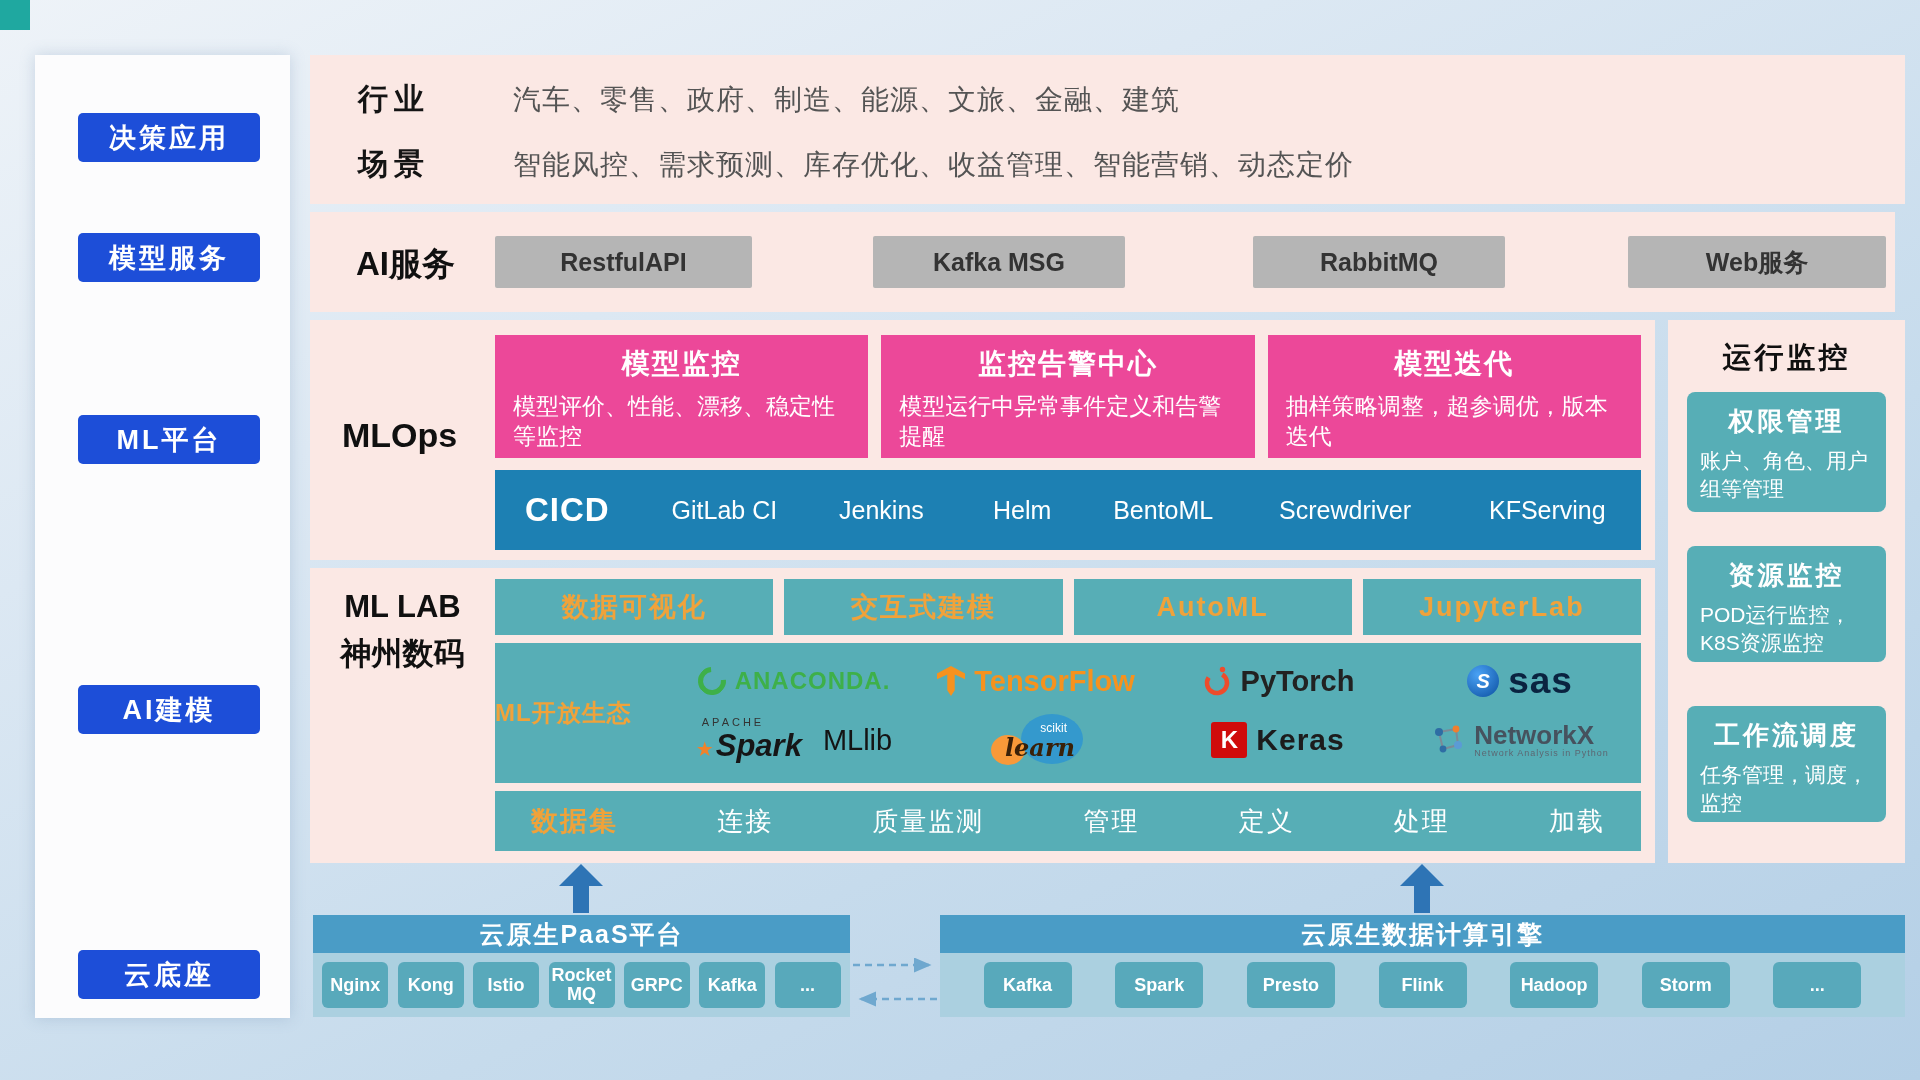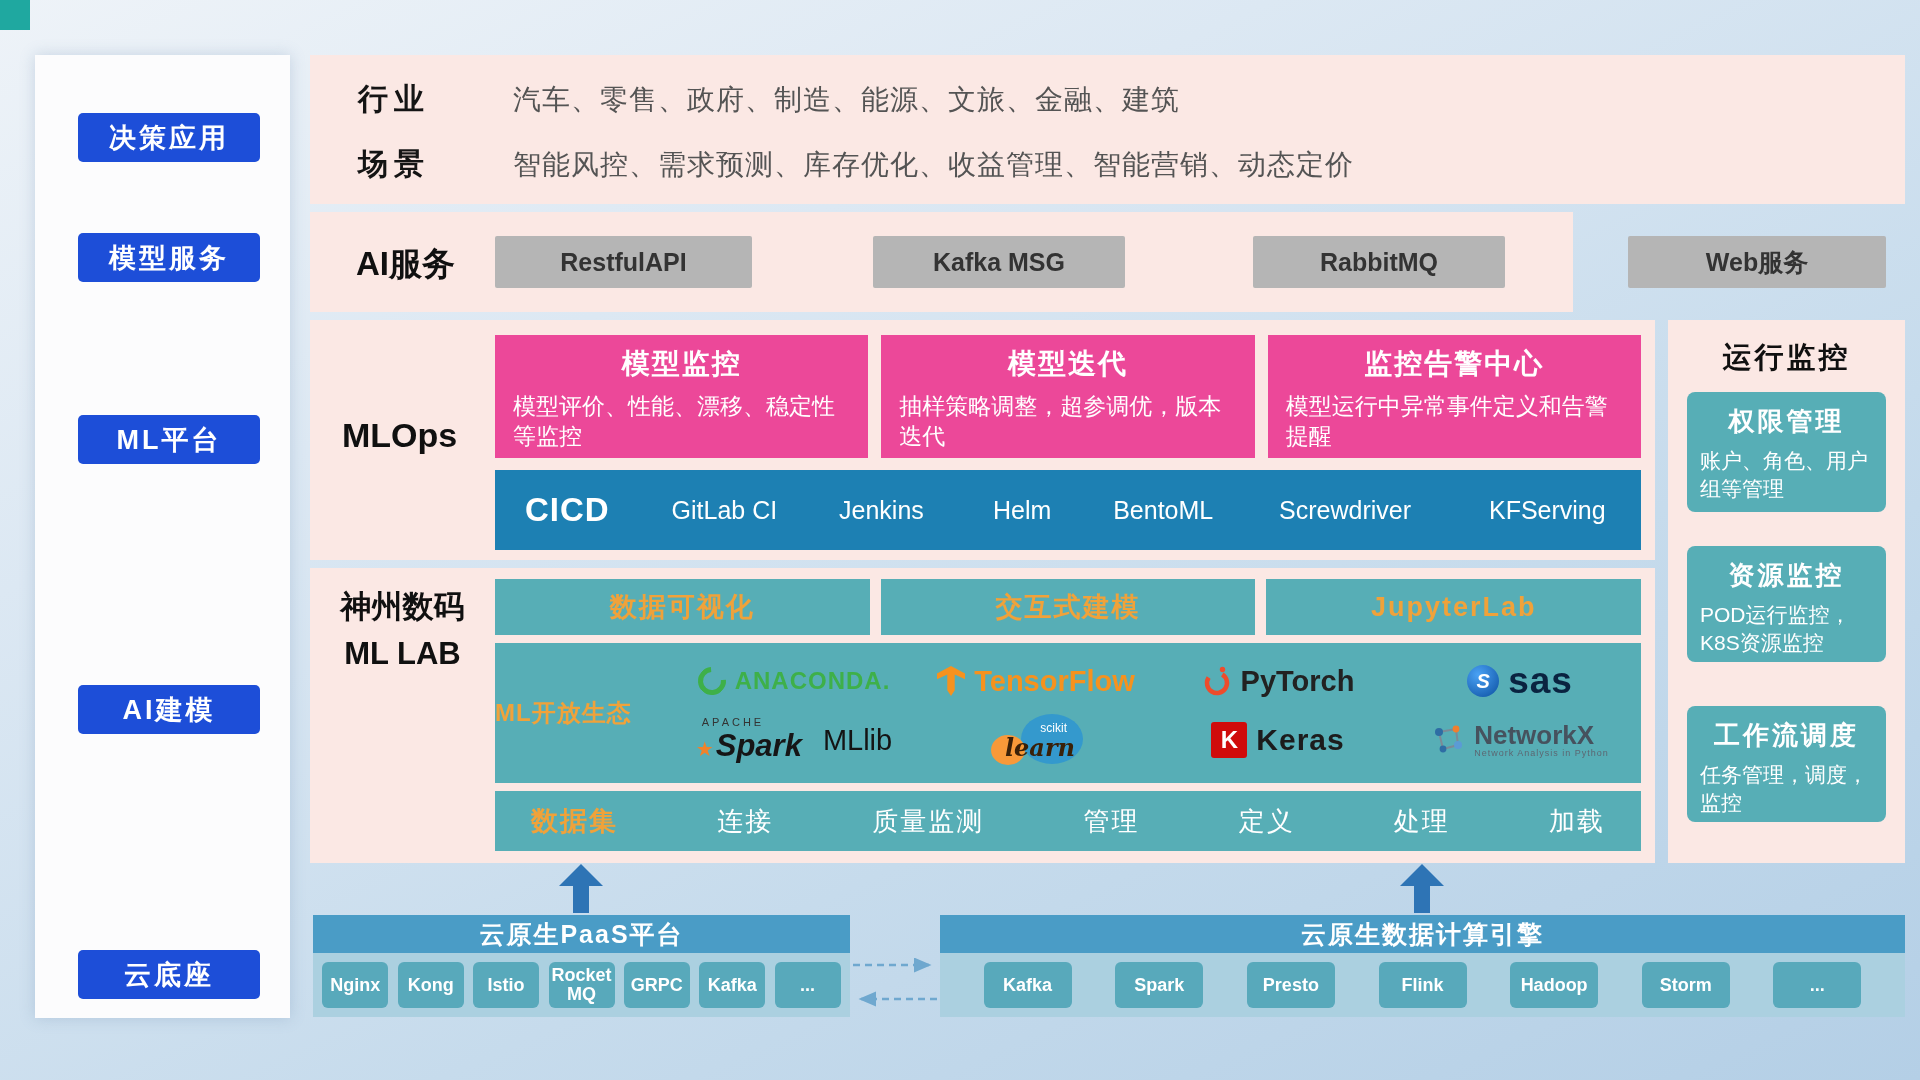--- a/index.html
+++ b/index.html
@@ -18,21 +18,21 @@
 
   .panel { position:absolute; background:#fbe8e4; }
 
   
   .panel-a { left:310px; top:55px; width:1595px; height:149px; padding:24px 0 0 48px; }
   .pa-row { display:flex; align-items:center; margin-bottom:24px; }
   .pa-lbl { width:155px; font-size:30px; font-weight:bold; color:#141414; letter-spacing:6px; }
   .pa-val { font-size:28px; color:#545454; letter-spacing:1px; }
 
   
-  .panel-b { left:310px; top:212px; width:1263px; height:100px; }
+  .panel-b { left:310px; top:212px; width:1585px; height:100px; }
   .ai-label { position:absolute; left:46px; top:30px; font-size:33px; font-weight:bold; color:#101010; }
   .gray-btn { position:absolute; top:24px; height:52px; background:#b5b5b5; color:#333;
               font-size:25px; font-weight:bold; display:flex; align-items:center; justify-content:center;
               border-radius:2px; cursor:pointer; }
 
   
   .panel-c { left:310px; top:320px; width:1345px; height:240px; }
   .mlops-label { position:absolute; left:32px; top:96px; font-size:34px; font-weight:bold; color:#101010; }
   .mlops-cards { position:absolute; left:185px; top:15px; width:1146px; display:flex; gap:13px; }
   .mcard { flex:1; height:123px; background:#ec4899; color:#fff; padding:10px 18px; }
@@ -146,26 +146,26 @@
   </section>
 
   <section class="panel panel-c">
     <div class="mlops-label">MLOps</div>
     <div class="mlops-cards">
       <div class="mcard">
         <h3>模型监控</h3>
         <p>模型评价、性能、漂移、稳定性等监控</p>
       </div>
       <div class="mcard">
+        <h3>监控告警中心</h3>
+        <p>模型运行中异常事件定义和告警提醒</p>
+      </div>
+      <div class="mcard">
         <h3>模型迭代</h3>
         <p>抽样策略调整，超参调优，版本迭代</p>
-      </div>
-      <div class="mcard">
-        <h3>监控告警中心</h3>
-        <p>模型运行中异常事件定义和告警提醒</p>
       </div>
     </div>
     <div class="cicd">
       <span class="cicd-title">CICD</span>
       <span class="ci">GitLab CI</span>
       <span class="ci" style="width:92px">Jenkins</span>
       <span class="ci">Helm</span>
       <span class="ci" style="width:104px">BentoML</span>
       <span class="ci" style="width:148px">Screwdriver</span>
       <span class="ci" style="width:122px">KFServing</span>
@@ -183,26 +183,27 @@
       <p>POD运行监控，K8S资源监控</p>
     </div>
     <div class="rp-card" style="top:386px;height:116px">
       <h4>工作流调度</h4>
       <p>任务管理，调度，监控</p>
     </div>
   </section>
 
   <section class="panel panel-d">
     <div class="lab-label">
+      <div>ML LAB</div>
       <div>神州数码</div>
-      <div>ML LAB</div>
     </div>
     <div class="tools">
       <div class="tool">数据可视化</div>
       <div class="tool">交互式建模</div>
+      <div class="tool">AutoML</div>
       <div class="tool">JupyterLab</div>
     </div>
 
     <div class="eco">
       <div class="eco-label">ML开放生态</div>
       <div class="eco-grid">
 
         <div class="logo-cell">
           <span class="ana-icon"></span>
           <span class="ana-text">ANACONDA.</span>

